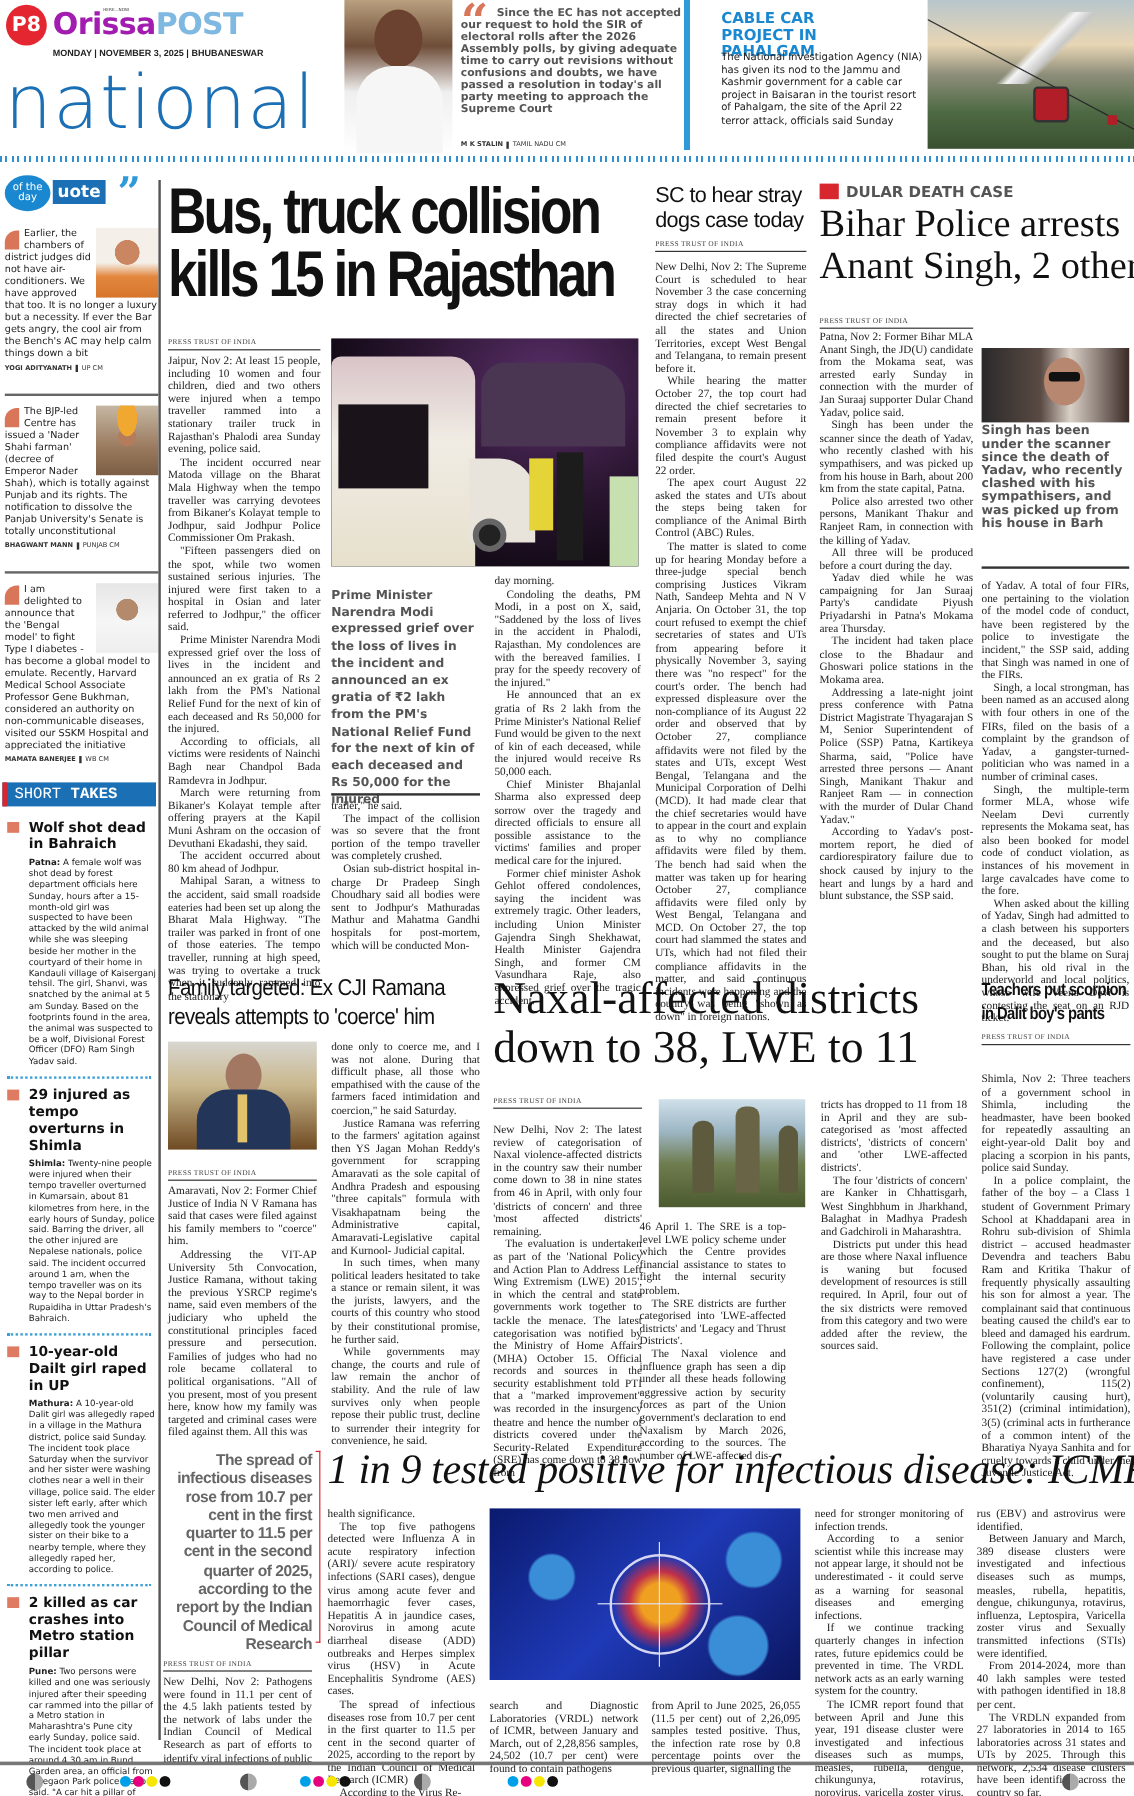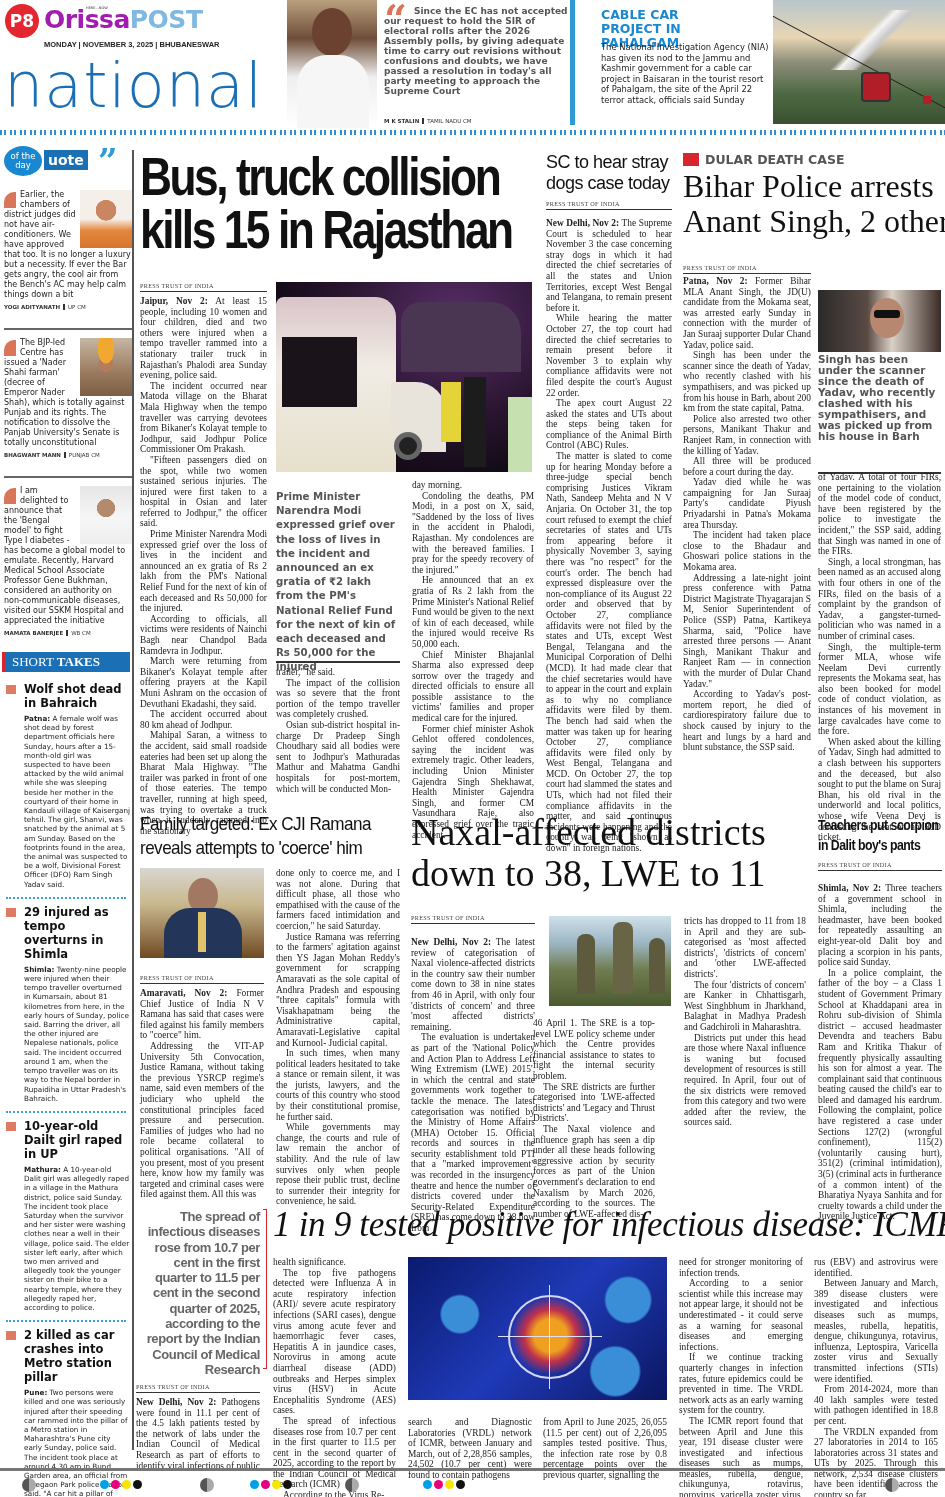--- a/index.html
+++ b/index.html
@@ -1,21 +1,21 @@
 <!DOCTYPE html>
 <html><head>
 <meta charset="utf-8">
 <style>
 *{box-sizing:border-box;margin:0;padding:0}
 body{width:945px;height:1497px;background:#fff;position:relative;overflow:hidden;font-family:"DejaVu Serif",serif;color:#1a1a1a}
 .abs{position:absolute}
 .body{font-family:"Liberation Serif",serif;font-size:9.4px;line-height:10.6px;text-align:justify;color:#222}
 .body p{text-indent:10px}
 .body p.lead{text-indent:0}
-.body b{font-weight:bold}
+.body b{font-weight:normal}
 .credit{font-family:"Liberation Serif",serif;font-size:6.2px;letter-spacing:.3px;color:#444;border-bottom:1px solid #333;padding-bottom:2px;text-transform:uppercase}
 .dash{height:5px;background:repeating-linear-gradient(90deg,#2f8fd0 0 2px,transparent 2px 4px,#2f8fd0 4px 6px,transparent 6px 10px)}
 .img{overflow:hidden}
 .side{font-family:"DejaVu Sans",sans-serif;font-size:8px;line-height:10px;color:#222}
 .sidebyline{font-family:"DejaVu Sans",sans-serif;font-size:5.5px;font-weight:bold;color:#333;margin-top:4px}
 .sidebyline span{font-weight:normal;border-left:2px solid #333;padding-left:3px;margin-left:3px}
 .qmark{width:12px;height:16px;background:#d9765a;border-radius:10px 0 0 0;float:left;margin:2px 4px 0 0}
 .st-h{font-family:"DejaVu Sans",sans-serif;font-weight:bold;font-size:11.5px;line-height:14px;color:#111;padding-left:22px;position:relative}
 .st-h:before{content:"";position:absolute;left:4px;top:3px;width:10px;height:9px;background:#e07b63}
 .st-b{font-family:"DejaVu Sans",sans-serif;font-size:7.2px;line-height:9.2px;color:#222;padding-left:22px;margin-top:4px}
@@ -89,21 +89,21 @@
 
   <div>
     <div style="float:right;width:52px;height:58px;margin-left:3px;background:radial-gradient(circle at 50% 38%,#b48a6c 0 20%,transparent 21%),linear-gradient(180deg,#e6e6e6 0%,#f6f6f6 55%,#eeeeee 100%)"></div>
     <span class="qmark"></span>
     <div class="side">I am delighted to announce that the 'Bengal model' to fight Type I diabetes - has become a global model to emulate. Recently, Harvard Medical School Associate Professor Gene Bukhman, considered an authority on non-communicable diseases, visited our SSKM Hospital and appreciated the initiative</div>
     <div class="sidebyline"><b>MAMATA BANERJEE</b><span>WB CM</span></div>
   </div>
 </div>
 
 <div class="abs" style="left:2px;top:652px;width:128px">
-  <div style="height:20px;background:#1a6fb5;border-left:4px solid #d7262e;color:#fff;font-family:Liberation Serif, serif;font-size:13px;line-height:20px;padding-left:6px">
+  <div style="height:20px;background:#1a6fb5;border-left:4px solid #d7262e;color:#fff;font-family:Liberation Mono, monospace;font-size:13px;line-height:20px;padding-left:6px">
     <span>SHORT </span><b>TAKES</b>
   </div>
   <div style="margin-top:10px">
     <div class="st-h">Wolf shot dead in Bahraich</div>
     <div class="st-b"><b>Patna:</b> <span>A female wolf was shot dead by forest department officials here Sunday, hours after a 15-month-old girl was suspected to have been attacked by the wild animal while she was sleeping beside her mother in the courtyard of their home in Kandauli village of Kaiserganj tehsil. The girl, Shanvi, was snatched by the animal at 5 am Sunday. Based on the footprints found in the area, the animal was suspected to be a wolf, Divisional Forest Officer (DFO) Ram Singh Yadav said.</span></div>
   </div>
   <div class="dots"></div>
   <div>
     <div class="st-h">29 injured as tempo overturns in Shimla</div>
     <div class="st-b"><b>Shimla:</b> <span>Twenty-nine people were injured when their tempo traveller overturned in Kumarsain, about 81 kilometres from here, in the early hours of Sunday, police said. Barring the driver, all the other injured are Nepalese nationals, police said. The incident occurred around 1 am, when the tempo traveller was on its way to the Nepal border in Rupaidiha in Uttar Pradesh's Bahraich.</span></div>
@@ -193,21 +193,21 @@
     <p>The incident had taken place close to the Bhadaur and Ghoswari police stations in the Mokama area.</p>
     <p>Addressing a late-night joint press conference with Patna District Magistrate Thyagarajan S M, Senior Superintendent of Police (SSP) Patna, Kartikeya Sharma, said, "Police have arrested three persons — Anant Singh, Manikant Thakur and Ranjeet Ram — in connection with the murder of Dular Chand Yadav."</p>
     <p>According to Yadav's post-mortem report, he died of cardiorespiratory failure due to shock caused by injury to the heart and lungs by a hard and blunt substance, the SSP said.</p>
   </div>
   <div class="abs img" style="left:135px;top:138px;width:123px;height:62px;background:linear-gradient(90deg,#2a2a2a 0%,#5a4a44 40%,#d9d0c6 60%,#3a2a26 100%)">
     <div style="position:absolute;left:52px;top:8px;width:34px;height:40px;border-radius:50%;background:#b88770"></div>
     <div style="position:absolute;left:56px;top:20px;width:26px;height:8px;background:#111;border-radius:3px"></div>
   </div>
   <div class="abs" style="left:135px;top:202px;width:123px;font-family:'DejaVu Sans',sans-serif;font-weight:bold;font-size:10.4px;line-height:11px;color:#555">Singh has been under the scanner since the death of Yadav, who recently clashed with his sympathisers, and was picked up from his house in Barh</div>
   <div class="abs" style="left:135px;top:320px;width:123px;height:2px;background:#333"></div>
-  <div class="abs body" style="left:135px;top:320px;width:123px">
+  <div class="abs body" style="left:135px;top:332px;width:123px">
     <p class="lead">of Yadav. A total of four FIRs, one pertaining to the violation of the model code of conduct, have been registered by the police to investigate the incident," the SSP said, adding that Singh was named in one of the FIRs.</p>
     <p>Singh, a local strongman, has been named as an accused along with four others in one of the FIRs, filed on the basis of a complaint by the grandson of Yadav, a gangster-turned-politician who was named in a number of criminal cases.</p>
     <p>Singh, the multiple-term former MLA, whose wife Neelam Devi currently represents the Mokama seat, has also been booked for model code of conduct violation, as instances of his movement in large cavalcades have come to the fore.</p>
     <p>When asked about the killing of Yadav, Singh had admitted to a clash between his supporters and the deceased, but also sought to put the blame on Suraj Bhan, his old rival in the underworld and local politics, whose wife Veena Devi is contesting the seat on an RJD ticket.</p>
   </div>
 </div>
 
 <div class="abs" style="left:140px;top:812px;width:265px;height:390px">
   <div style="font-family:'Liberation Sans',sans-serif;font-size:19px;line-height:24px;color:#111;letter-spacing:-.6px;transform:scaleX(.9);transform-origin:left;white-space:nowrap">
     <div>Family targeted: Ex CJI Ramana</div>
@@ -257,21 +257,21 @@
     <p>Districts put under this head are those where Naxal influence is waning but focused development of resources is still required. In April, four out of the six districts were removed from this category and two were added after the review, the sources said.</p>
   </div>
 </div>
 
 <div class="abs" style="left:818px;top:815px;width:124px">
   <div style="font-family:'Liberation Sans',sans-serif;font-weight:bold;font-size:14.5px;line-height:20px;color:#111;letter-spacing:-.6px;transform:scaleX(.85);transform-origin:left;white-space:nowrap">
     <div>Teachers put scorpion</div>
     <div>in Dalit boy's pants</div>
   </div>
   <div class="credit" style="margin-top:6px">PRESS TRUST OF INDIA</div>
-  <div class="body" style="margin-top:12px">
+  <div class="body" style="margin-top:24px">
     <p class="lead"><b>Shimla, Nov 2:</b> <span>Three teachers of a government school in Shimla, including the headmaster, have been booked for repeatedly assaulting an eight-year-old Dalit boy and placing a scorpion in his pants, police said Sunday.</span></p>
     <p>In a police complaint, the father of the boy – a Class 1 student of Government Primary School at Khaddapani area in Rohru sub-division of Shimla district – accused headmaster Devendra and teachers Babu Ram and Kritika Thakur of frequently physically assaulting his son for almost a year. The complainant said that continuous beating caused the child's ear to bleed and damaged his eardrum. Following the complaint, police have registered a case under Sections 127(2) (wrongful confinement), 115(2) (voluntarily causing hurt), 351(2) (criminal intimidation), 3(5) (criminal acts in furtherance of a common intent) of the Bharatiya Nyaya Sanhita and for cruelty towards a child under the Juvenile Justice Act.</p>
   </div>
 </div>
 
 <div class="abs" style="left:136px;top:1207px;width:802px;height:250px">
   <div class="abs" style="left:0;top:2px;width:124px;text-align:right;font-family:'Liberation Sans',sans-serif;font-weight:bold;font-size:13px;line-height:15.3px;color:#666;letter-spacing:-.4px">The spread of infectious diseases rose from 10.7 per cent in the first quarter to 11.5 per cent in the second quarter of 2025, according to the report by the Indian Council of Medical Research</div>
   <div class="abs" style="left:127px;top:2px;width:4px;height:160px;border:1px solid #d7262e;border-left:none"></div>
   <div class="abs" style="left:137px;top:-4px;font-family:'Liberation Serif',serif;font-style:italic;font-size:35px;line-height:44px;color:#111;white-space:nowrap;letter-spacing:-.3px">1 in 9 tested positive for infectious disease: ICMR</div>
   <div class="credit" style="position:absolute;left:0;top:176px;width:124px">PRESS TRUST OF INDIA</div>

